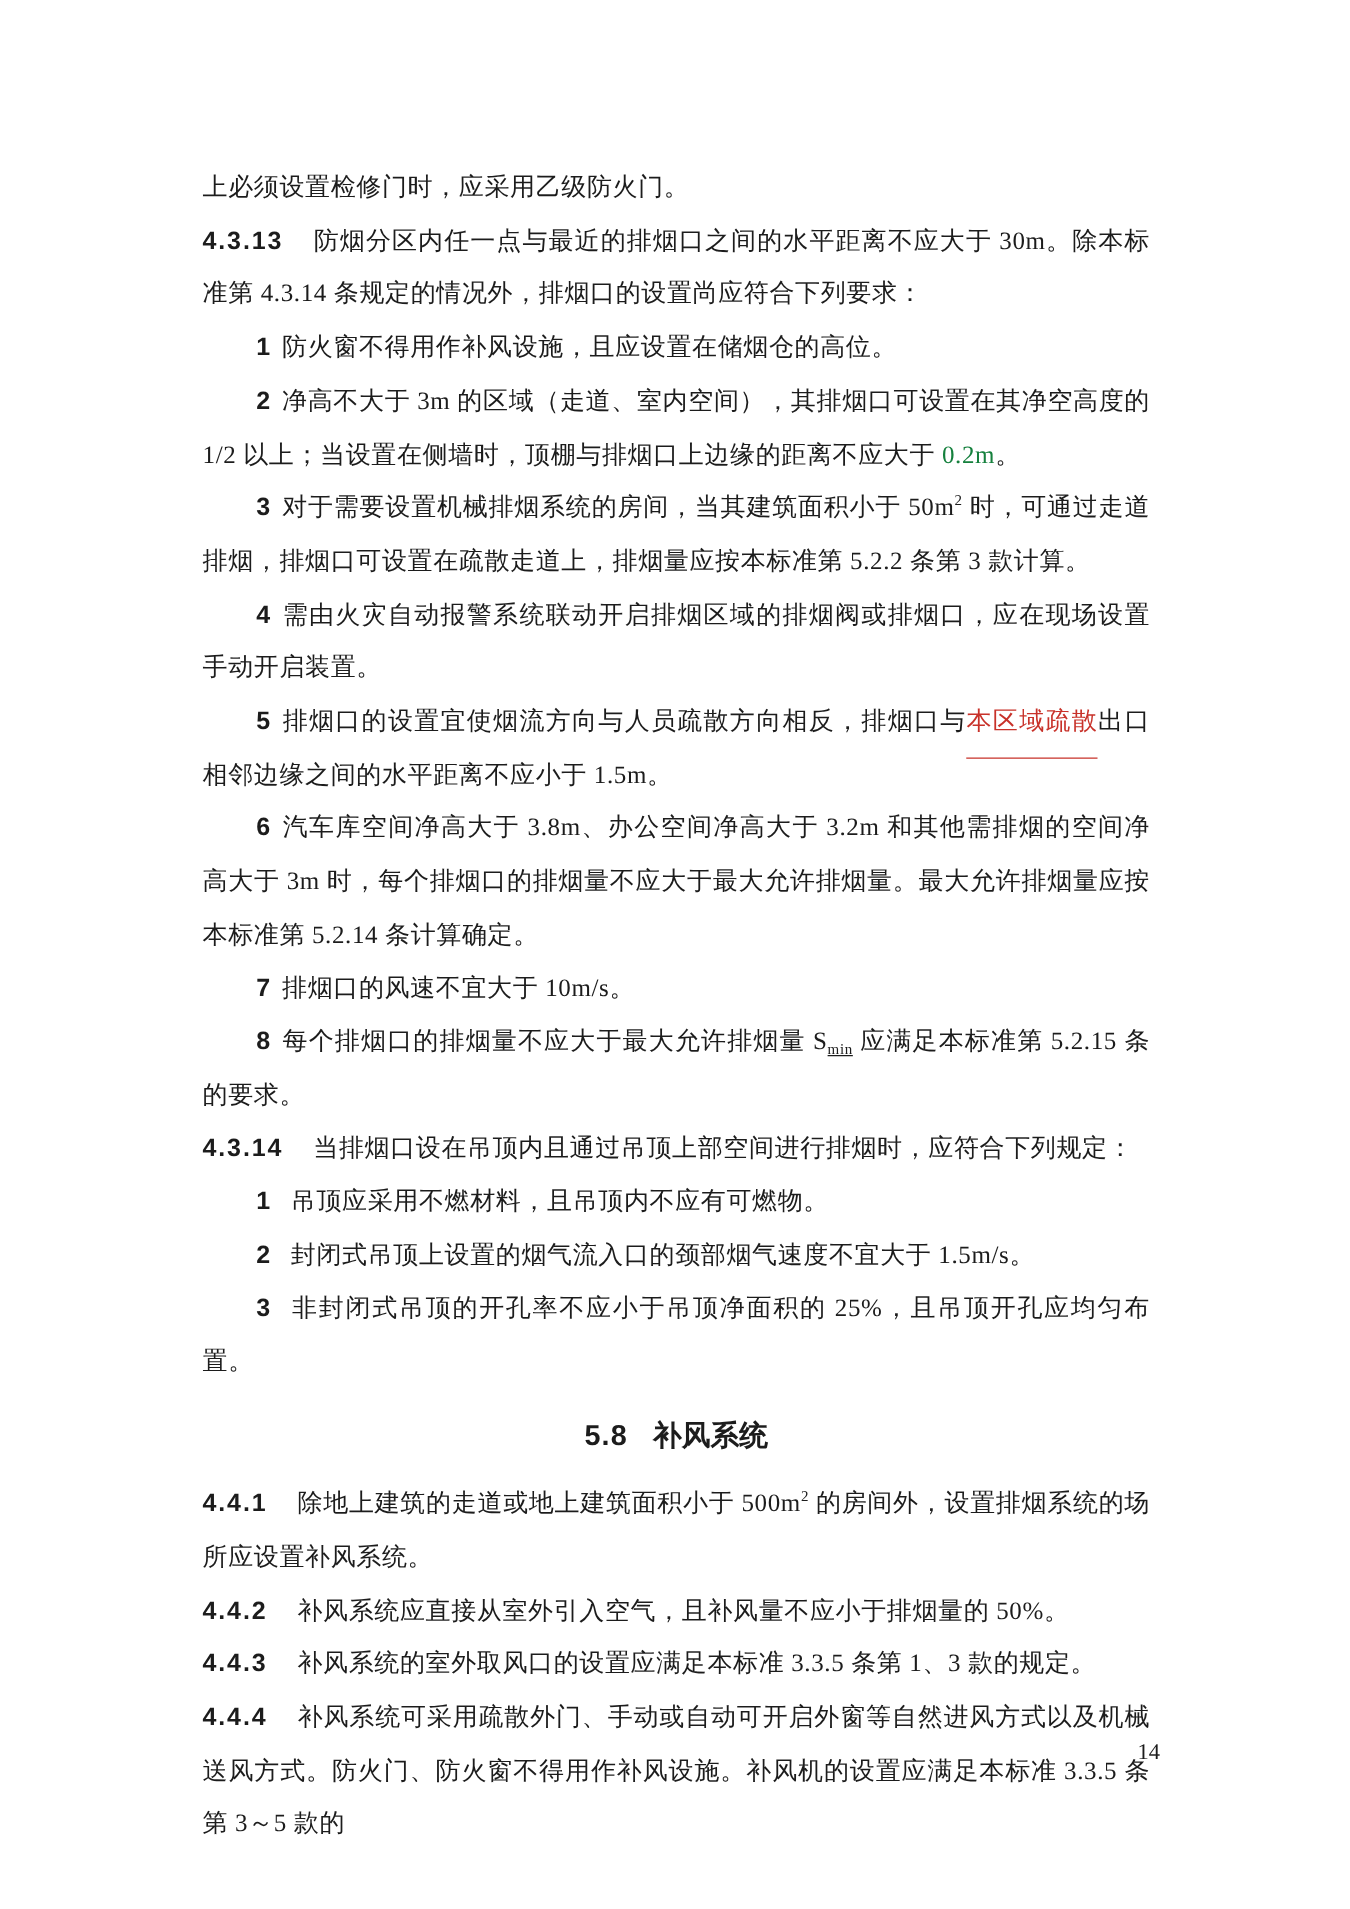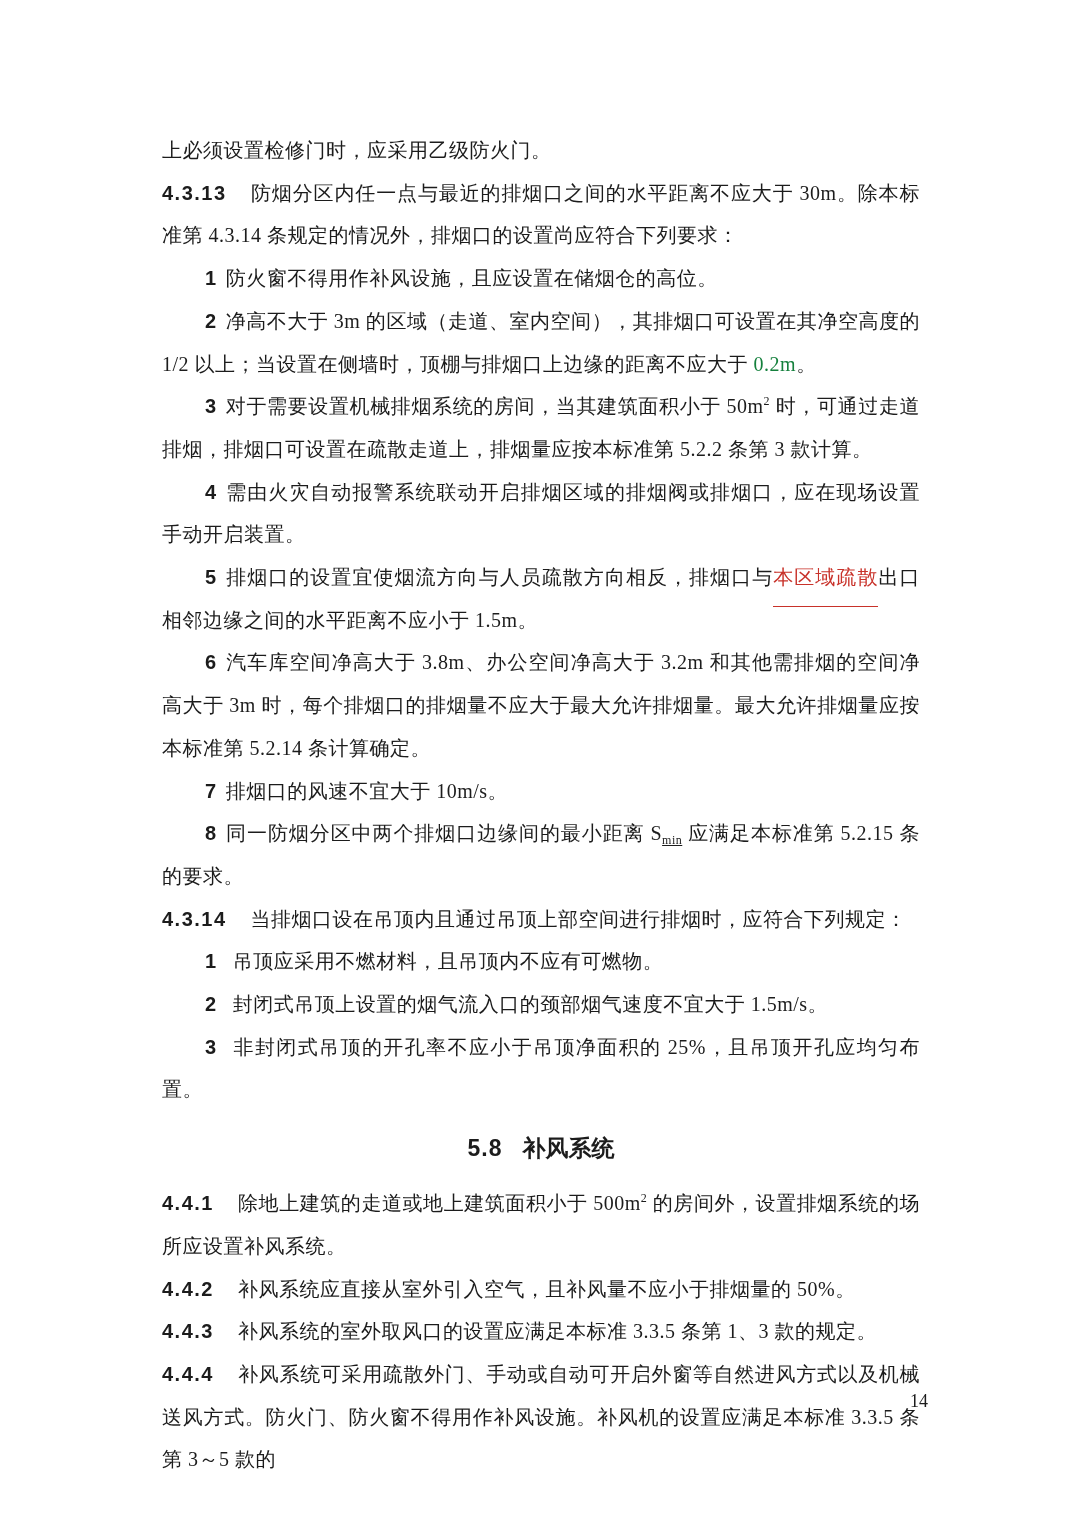--- a/index.html
+++ b/index.html
@@ -98,21 +98,21 @@
     <p class="item"><span class="inum">3</span><span>对于需要设置机械排烟系统的房间，当其建筑面积小于 50m</span><sup class="sq">2</sup><span> 时，可通过走道排烟，排烟口可设置在疏散走道上，排烟量应按本标准第 5.2.2 条第 3 款计算。</span></p>
 
     <p class="item"><span class="inum">4</span><span>需由火灾自动报警系统联动开启排烟区域的排烟阀或排烟口，应在现场设置手动开启装置。</span></p>
 
     <p class="item"><span class="inum">5</span><span>排烟口的设置宜使烟流方向与人员疏散方向相反，排烟口与</span><span class="red-underline">本区域疏散</span><span>出口相邻边缘之间的水平距离不应小于 1.5m。</span></p>
 
     <p class="item"><span class="inum">6</span><span>汽车库空间净高大于 3.8m、办公空间净高大于 3.2m 和其他需排烟的空间净高大于 3m 时，每个排烟口的排烟量不应大于最大允许排烟量。最大允许排烟量应按本标准第 5.2.14 条计算确定。</span></p>
 
     <p class="item"><span class="inum">7</span><span>排烟口的风速不宜大于 10m/s。</span></p>
 
-    <p class="item"><span class="inum">8</span><span>同一防烟分区中两个排烟口边缘间的最小距离 S</span><sub class="small">min</sub><span> 应满足本标准第 5.2.15 条的要求。</span></p>
+    <p class="item"><span class="inum">8</span><span>每个排烟口的排烟量不应大于最大允许排烟量 S</span><sub class="small">min</sub><span> 应满足本标准第 5.2.15 条的要求。</span></p>
 
     <p class="clause"><span class="cnum">4.3.14</span><span>当排烟口设在吊顶内且通过吊顶上部空间进行排烟时，应符合下列规定：</span></p>
 
     <p class="item"><span class="inum wide">1</span><span>吊顶应采用不燃材料，且吊顶内不应有可燃物。</span></p>
 
     <p class="item"><span class="inum wide">2</span><span>封闭式吊顶上设置的烟气流入口的颈部烟气速度不宜大于 1.5m/s。</span></p>
 
     <p class="item"><span class="inum wide">3</span><span>非封闭式吊顶的开孔率不应小于吊顶净面积的 25%，且吊顶开孔应均匀布置。</span></p>
 
     <h2 class="section-heading"><span class="hnum">5.8</span><span>补风系统</span></h2>

